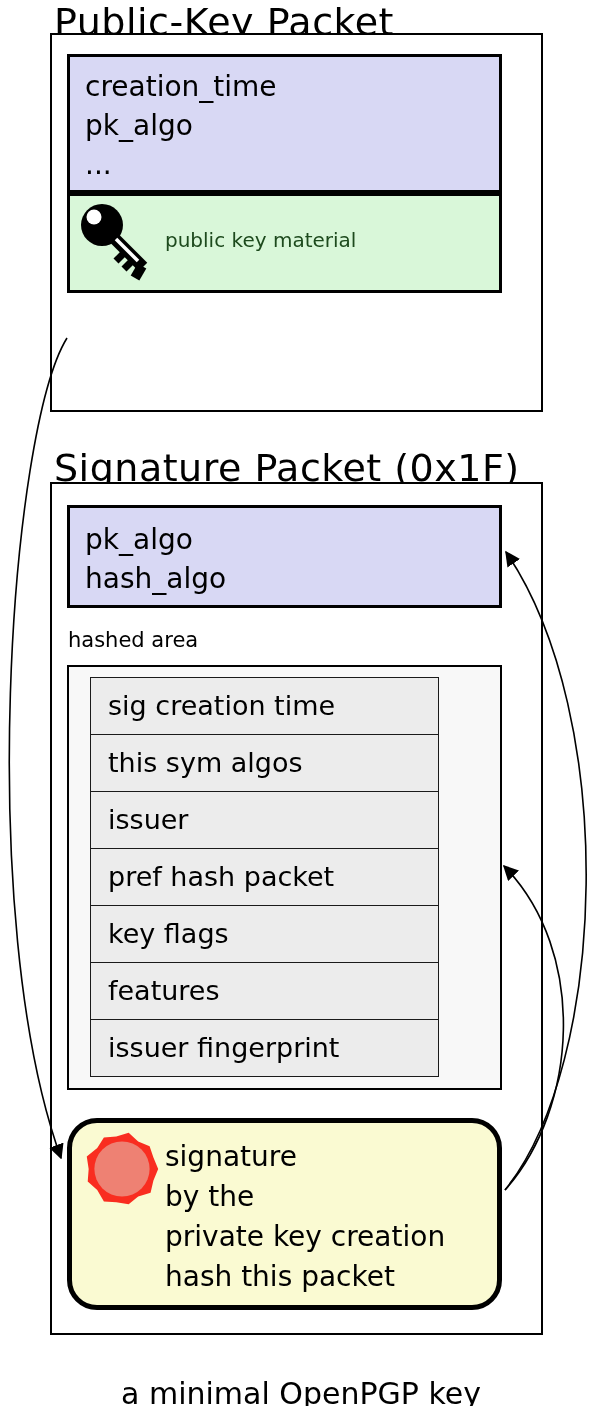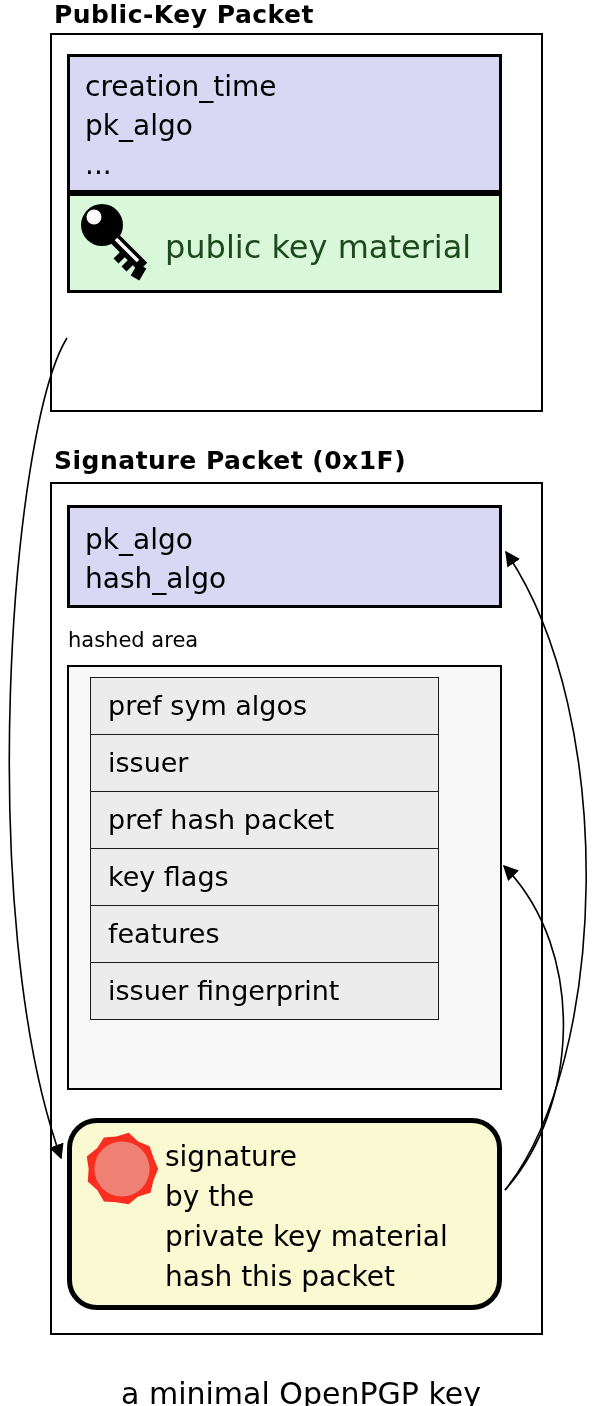--- a/index.html
+++ b/index.html
@@ -1,27 +1,27 @@
 <!DOCTYPE html>
 <html style="--purple: #d8d8f4; --green: #d9f7d9; --green-text: #1d4a1d; --yellow: #fafad2; --seal-ring: #f92d20; --seal-fill: #ee8173; --row-fill: #ececec; --hashed-fill: #f8f8f8;"><head>
 <meta charset="utf-8">
 <style>
   html,body{margin:0;padding:0;background:#fff;}
   #canvas{
     position:relative;width:602px;height:1406px;background:#fff;overflow:hidden;
     font-family:"DejaVu Sans","Liberation Sans",sans-serif;color:#000;
   }
-  .title{position:absolute;font-size:25px;font-weight:bold;letter-spacing:0.5px;white-space:nowrap;}
+  .title{position:absolute;font-size:38px;font-weight:normal;letter-spacing:0.5px;white-space:nowrap;}
   .outer-box{position:absolute;background:#fff;border:2.5px solid #000;box-sizing:border-box;}
   .field-box{position:absolute;box-sizing:border-box;border:3px solid #000;}
   .purple{background:var(--purple,#d8d8f4);}
   .green{background:var(--green,#d9f7d9);}
   .yellow{background:var(--yellow,#fafad2);border-width:5px;border-radius:30px;}
   .field-lines{padding:10px 8px 0 15px;font-size:28px;line-height:39px;}
-  #pk-material-label{color:var(--green-text,#1d4a1d);font-size:32px;}
+  #pk-material-label{color:var(--green-text,#1d4a1d);font-size:20px;}
   #hashed-label{position:absolute;font-size:21px;}
   #hashed-box{position:absolute;background:var(--hashed-fill,#f8f8f8);border:2px solid #000;box-sizing:border-box;}
   #subpacket-table{position:absolute;border:1.5px solid #1a1a1a;box-sizing:border-box;}
   .subpacket-row{height:56px;line-height:56px;background:var(--row-fill,#ececec);
     border-bottom:1.5px solid #1a1a1a;font-size:27px;padding-left:17px;}
   .subpacket-row:last-child{border-bottom:none;}
   #sig-lines{position:absolute;left:93px;top:14px;font-size:28px;line-height:40px;}
   #key-icon{position:absolute;left:6px;top:7px;}
   #seal-icon{position:absolute;left:10px;top:6px;}
   #caption{position:absolute;left:0;top:1376px;width:602px;text-align:center;font-size:30px;}
@@ -66,37 +66,38 @@
       <div>pk_algo</div>
       <div>hash_algo</div>
     </div>
   </div>
 
   <div id="hashed-label" style="left:68px;top:628px;">hashed area</div>
 
   <div id="hashed-box" style="left:67px;top:665px;width:435px;height:425px;"></div>
 
   <div id="subpacket-table" style="left:90px;top:677px;width:349px;">
-    <div class="subpacket-row">pref sym algos</div>
+    <div class="subpacket-row">sig creation time</div>
+    <div class="subpacket-row">this sym algos</div>
     <div class="subpacket-row">issuer</div>
     <div class="subpacket-row">pref hash packet</div>
     <div class="subpacket-row">key flags</div>
     <div class="subpacket-row">features</div>
     <div class="subpacket-row">issuer fingerprint</div>
   </div>
 
   <div class="field-box yellow" style="left:67px;top:1118px;width:435px;height:192px;">
     <svg id="seal-icon" width="80" height="80" viewBox="0 0 84 84" aria-hidden="true">
       <polygon points="80,42 75,54 72,67 59,71 49,79 36,77 23,76 16,64 6,55 7,42 5,29 16,20 23,9 36,8 49,4 59,13 71,18 75,30" fill="var(--seal-ring,#f92d20)"></polygon>
       <circle cx="42" cy="42" r="29" fill="var(--seal-fill,#ee8173)"></circle>
     </svg>
     <div id="sig-lines">
       <div>signature</div>
       <div>by the</div>
-      <div>private key material</div>
+      <div>private key creation</div>
       <div>hash this packet</div>
     </div>
   </div>
 
   <div id="caption">a minimal OpenPGP key</div>
 
   <svg id="arrow-overlay" width="602" height="1406" viewBox="0 0 602 1406">
     <defs>
       <marker id="ah" viewBox="0 0 10 10" refX="9" refY="5" markerWidth="9.5" markerHeight="9.5" orient="auto">
         <path d="M0,0 L10,5 L0,10 z" fill="#000"></path>

